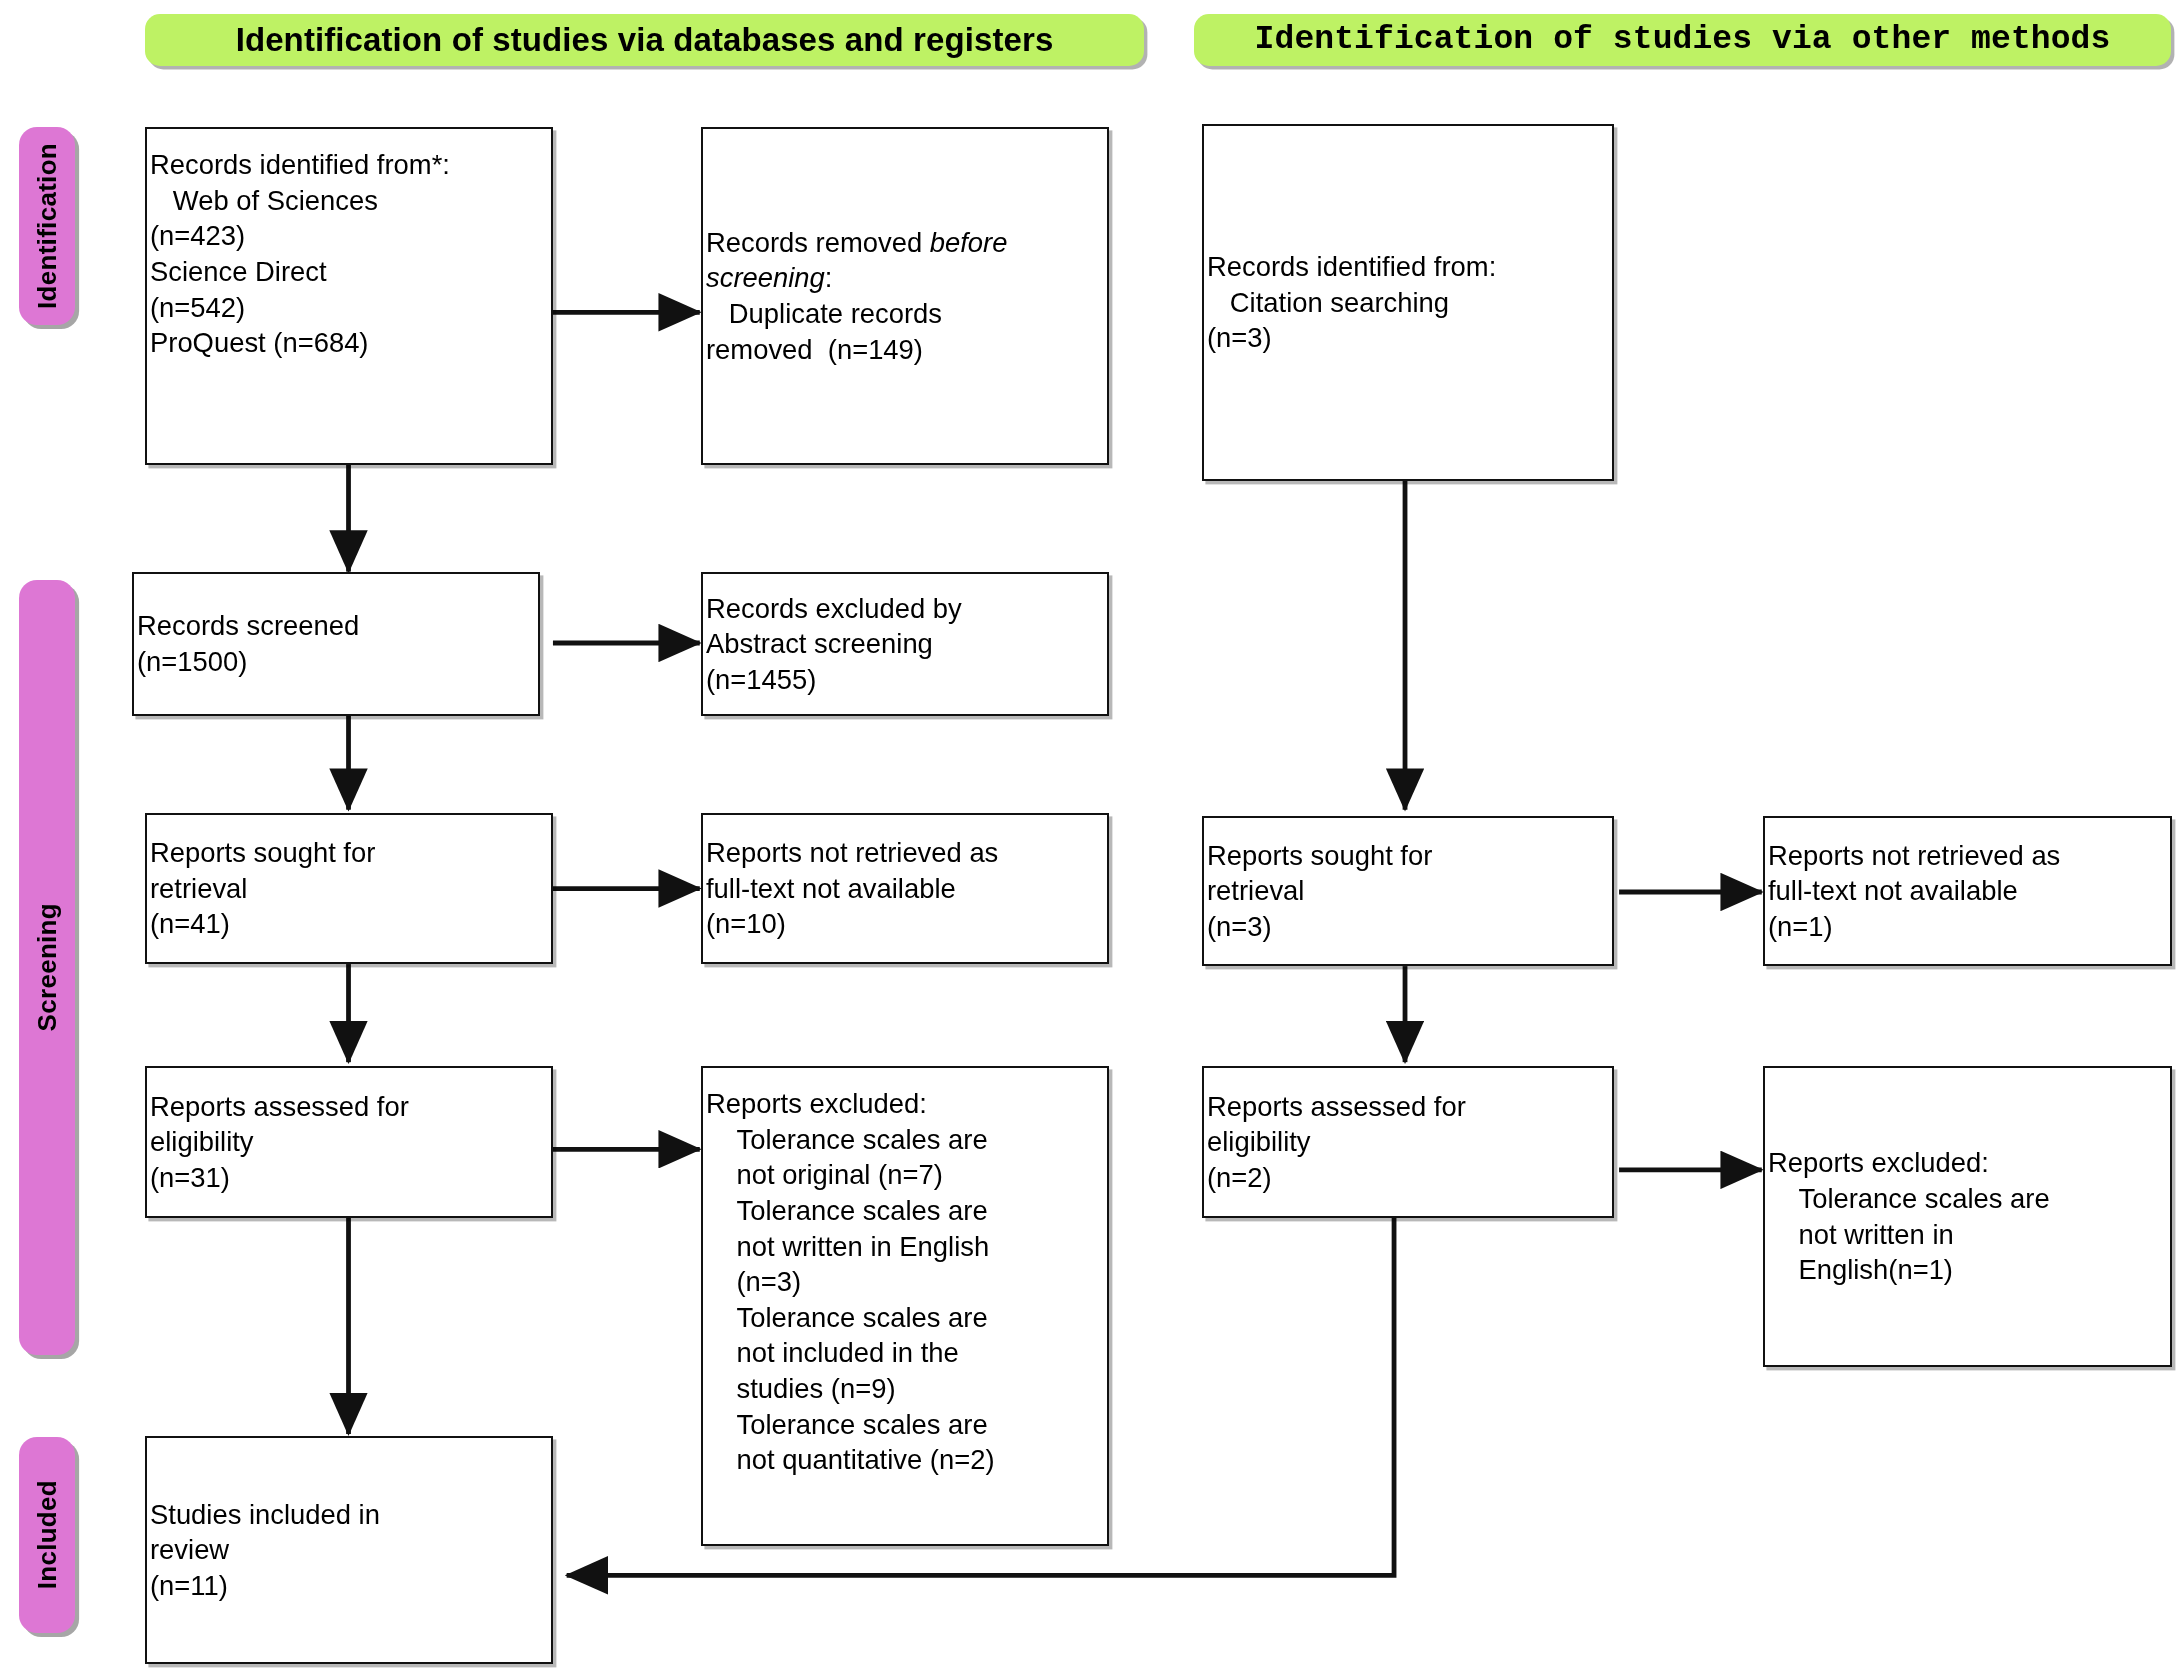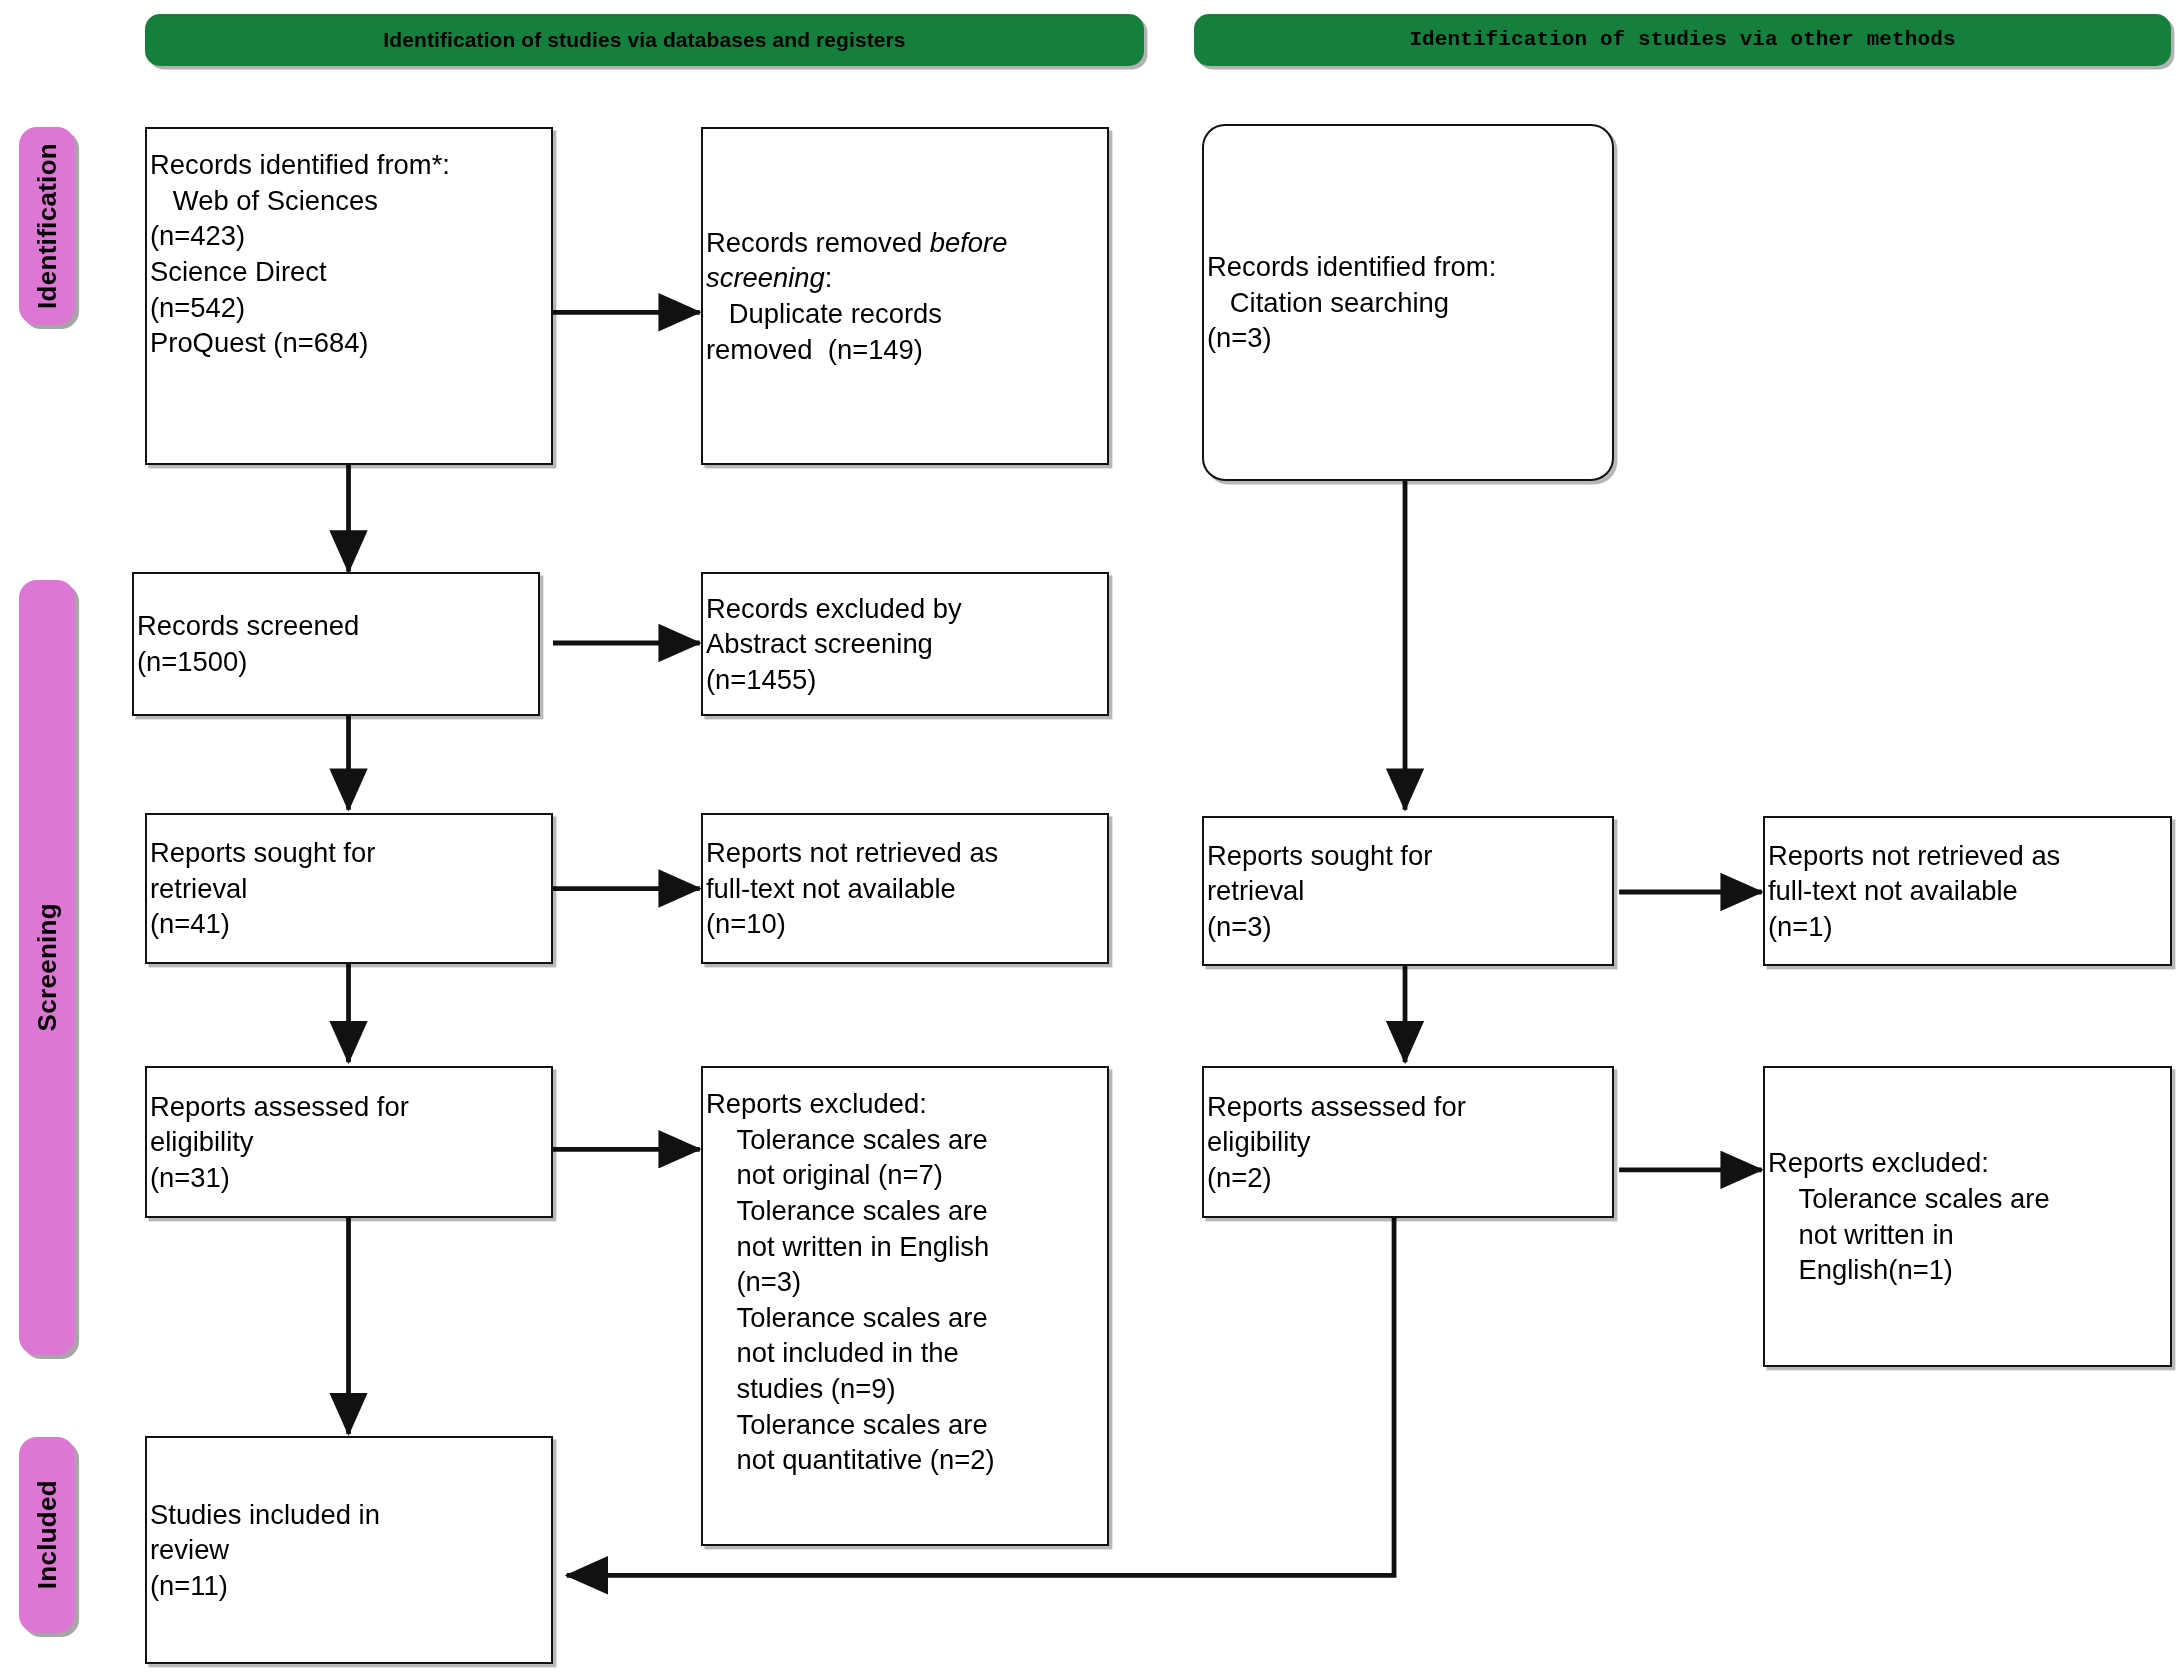--- a/index.html
+++ b/index.html
@@ -13,29 +13,29 @@
   #diagram-root {
     position: relative;
     width: 2183px;
     height: 1677px;
     background: #ffffff;
     overflow: hidden;
   }
   
   .phase-header {
     position: absolute;
-    background: #15803d;
+    background: #bef264;
     border-radius: 15px;
     box-shadow: 3.4px 3.4px 0 rgba(0,0,0,0.30);
     display: flex;
     align-items: center;
     justify-content: center;
     color: #000000;
     font-weight: bold;
-    font-size: 21px;
+    font-size: 33px;
     letter-spacing: 0.1px;
     text-align: center;
   }
   
   .stage-tab {
     position: absolute;
     background: #dd77d4;
     border-radius: 18px;
     box-shadow: 4.1px 4.1px 0 rgba(0,0,0,0.35);
     display: flex;
@@ -200,21 +200,21 @@
     Tolerance scales are
     not quantitative (n=2)</div>
   </div>
 
   <div class="flow-box" style="left:145px; top:1436px; width:408px; height:228px;">
     <div class="box-text">Studies included in
 review
 (n=11)</div>
   </div>
 
-  <div class="flow-box" style="left:1202px; top:124px; width:412px; height:357px;border-radius:23px;">
+  <div class="flow-box" style="left:1202px; top:124px; width:412px; height:357px;">
     <div class="box-text">Records identified from:
    Citation searching
 (n=3)</div>
   </div>
 
   <div class="flow-box" style="left:1202px; top:816px; width:412px; height:150px;">
     <div class="box-text">Reports sought for
 retrieval
 (n=3)</div>
   </div>

